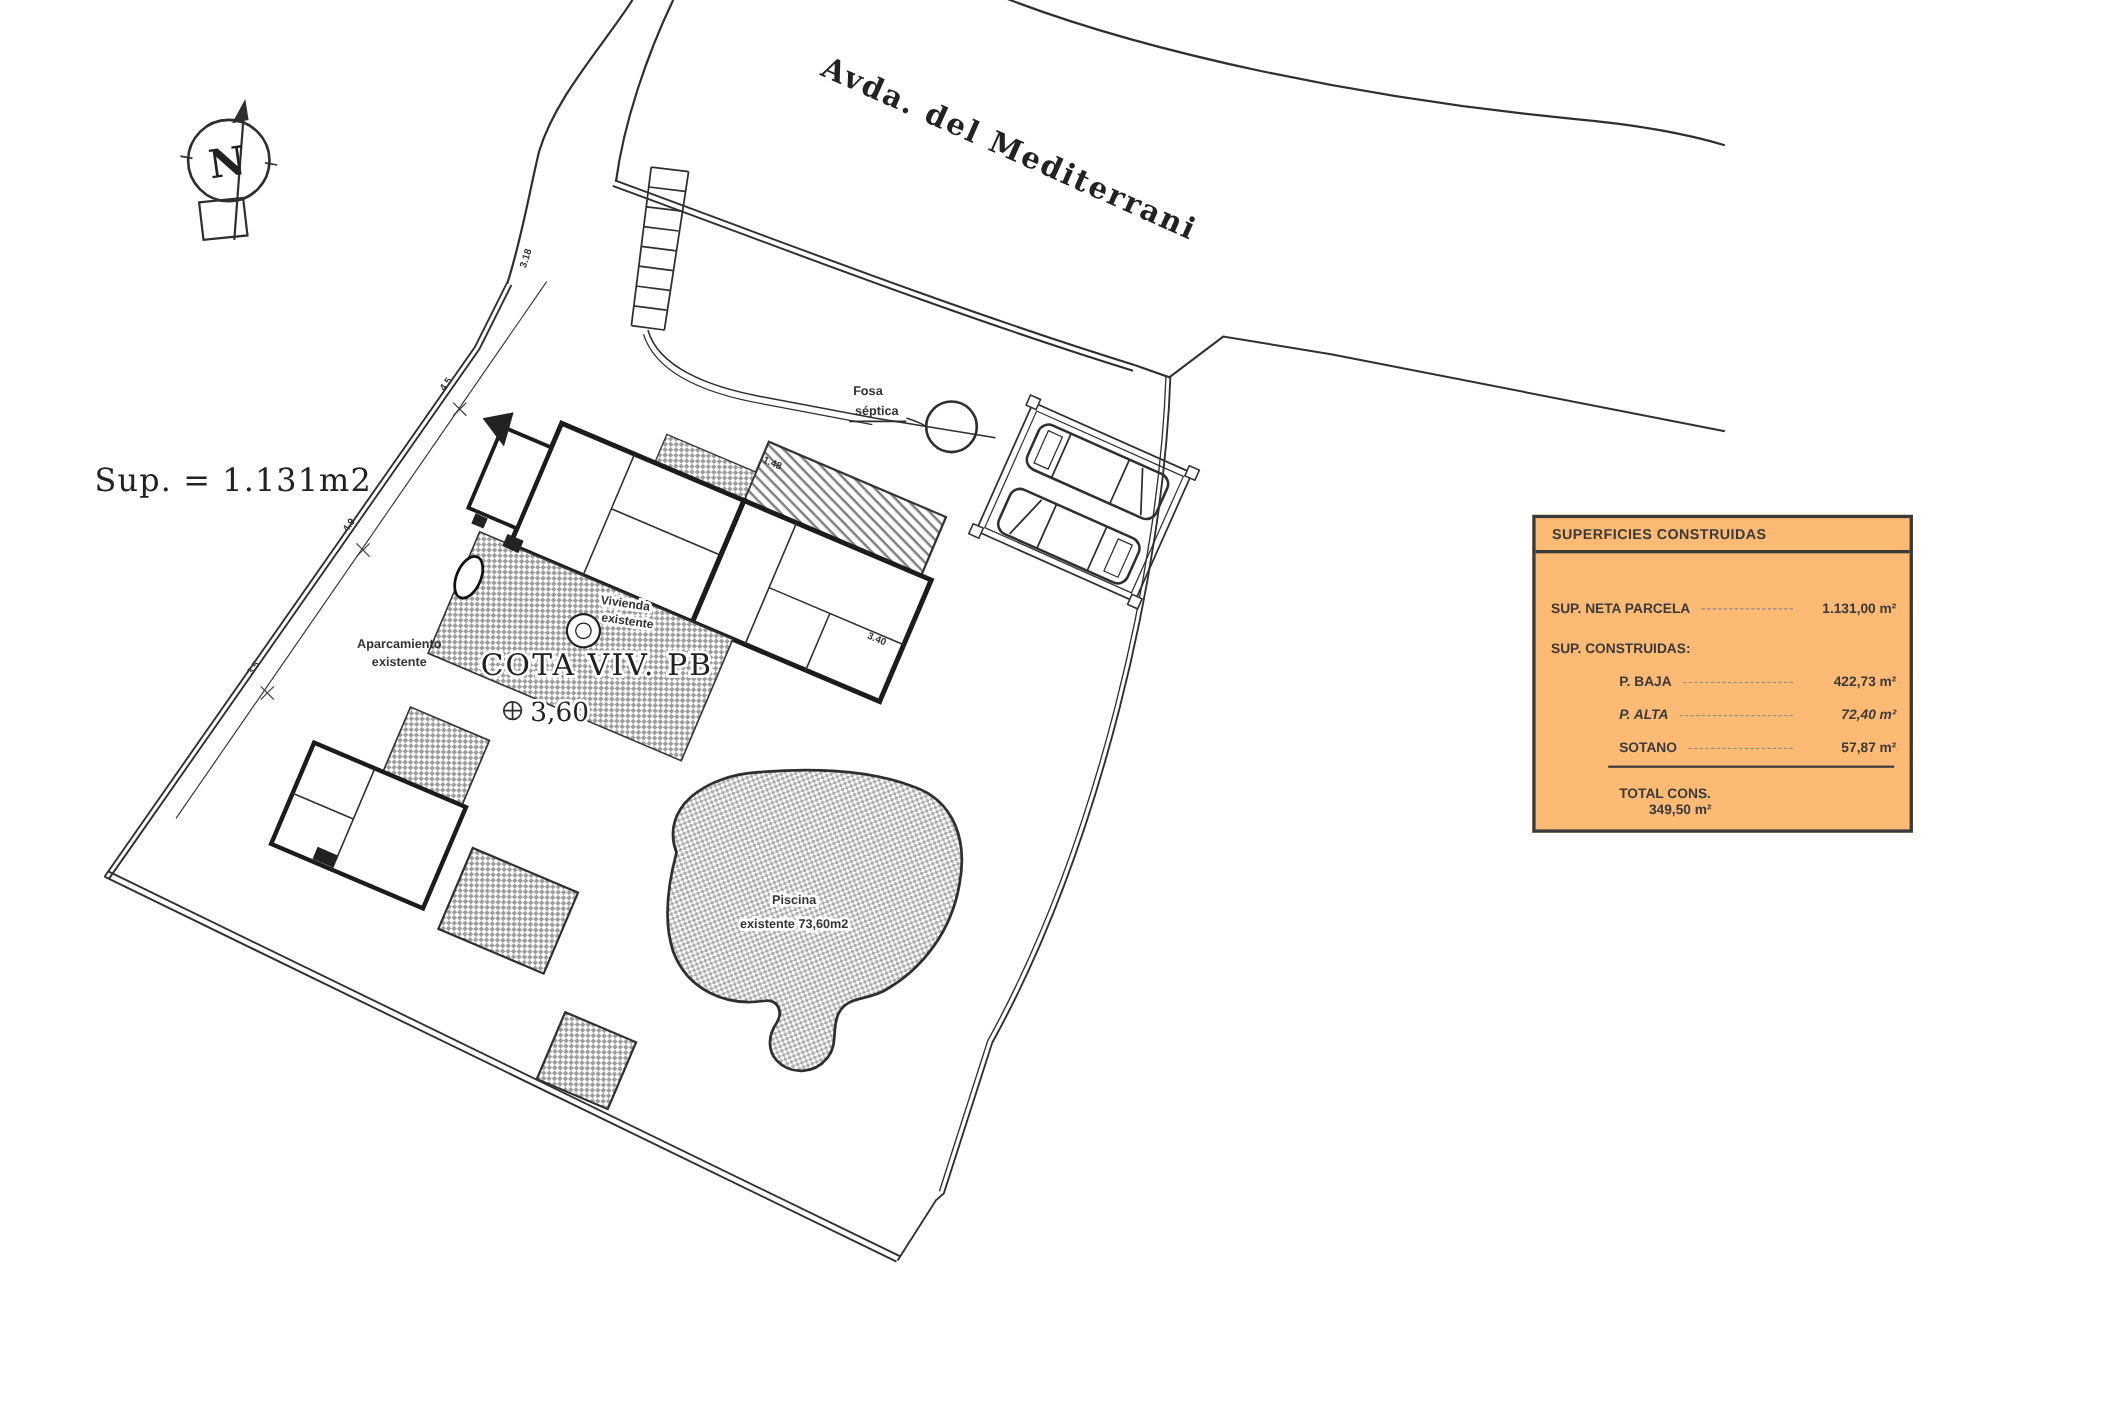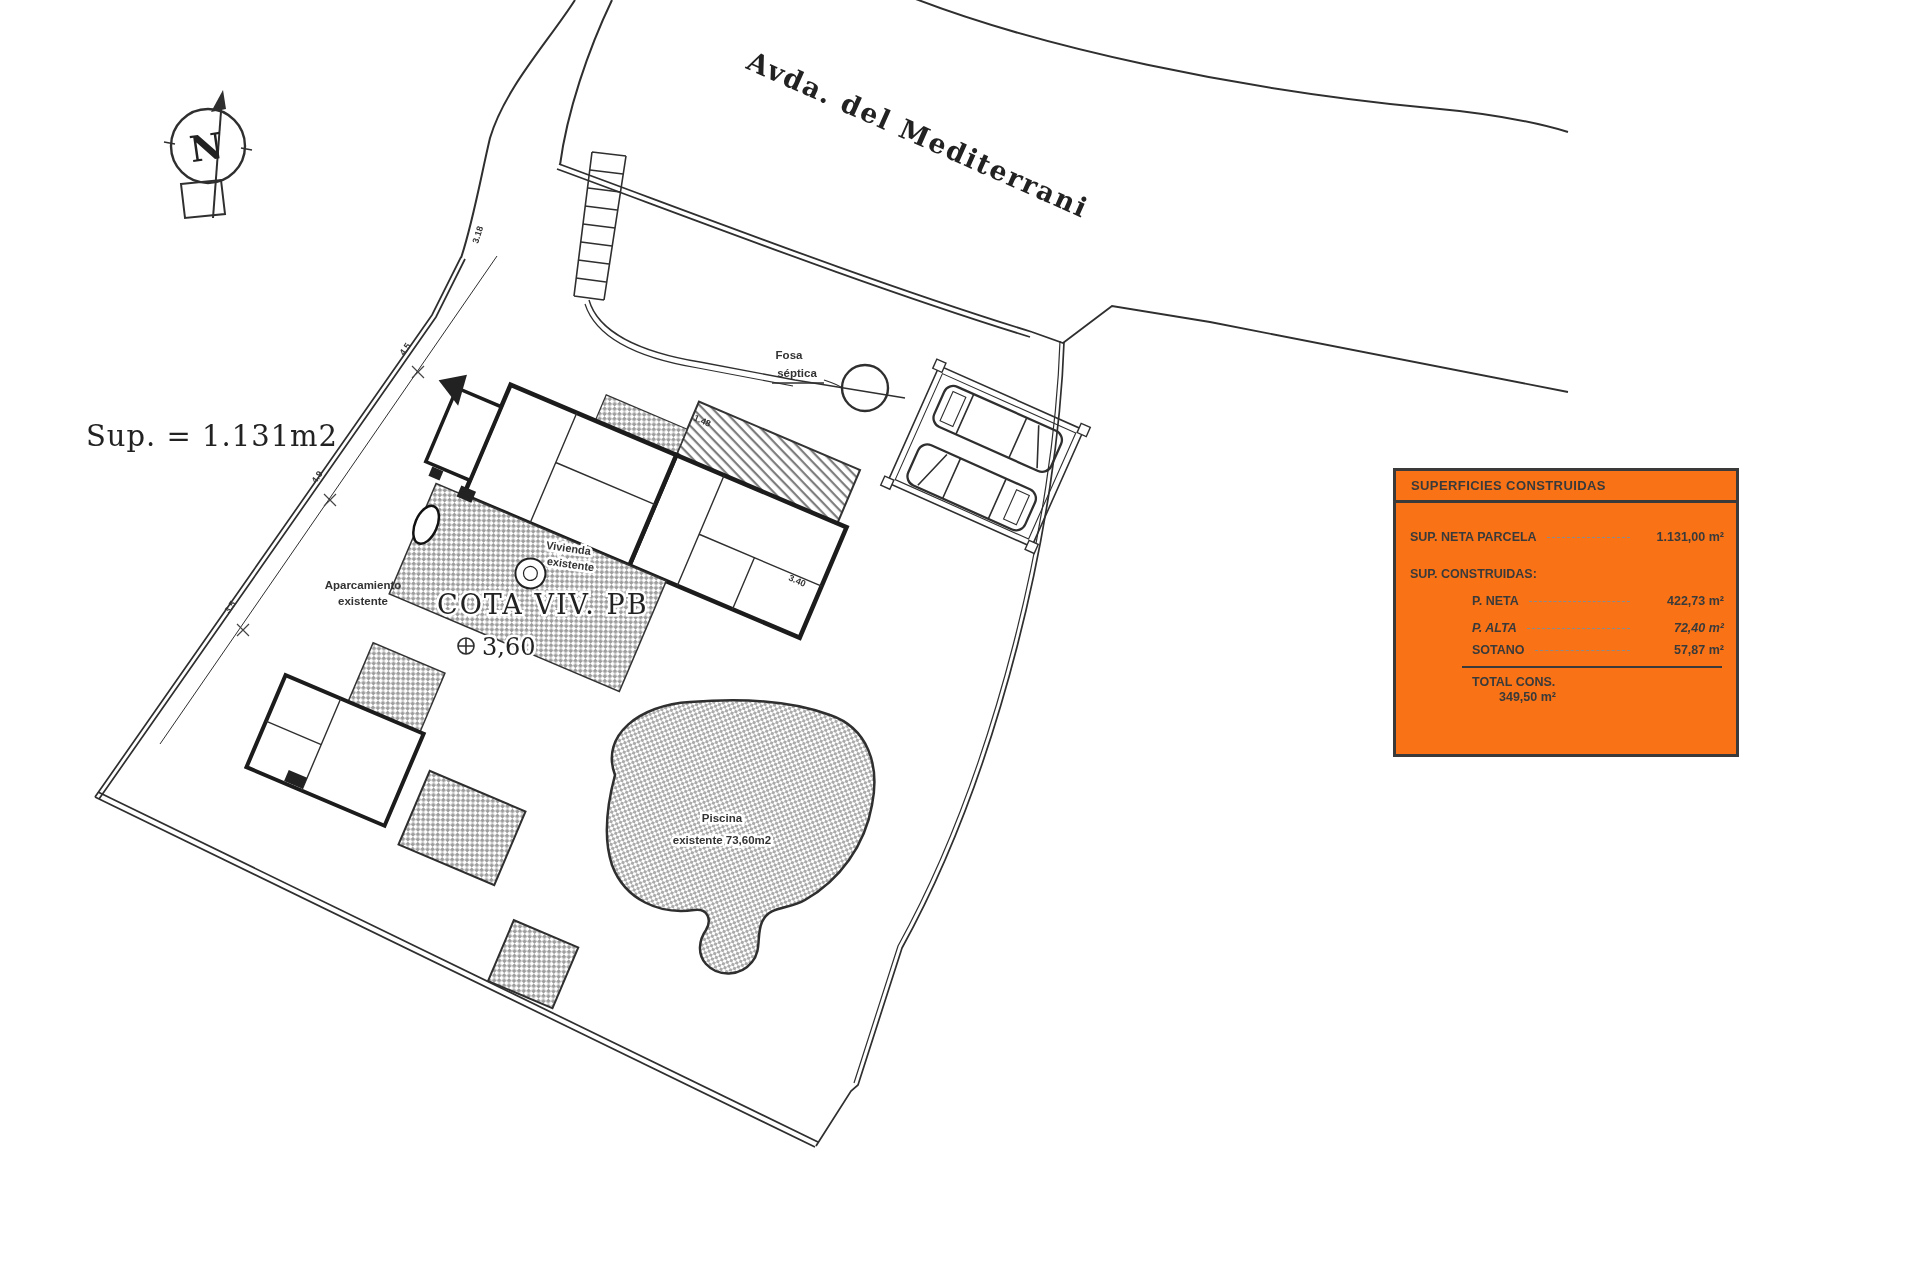--- a/index.html
+++ b/index.html
@@ -2,25 +2,25 @@
 <html><head>
 <meta charset="utf-8">
 <style>
   html,body{margin:0;padding:0;background:#e8e8e8;}
   .canvas{position:relative;width:1920px;height:1280px;background:#ffffff;overflow:hidden;
           font-family:"Liberation Sans",sans-serif;}
   svg{position:absolute;left:0;top:0;}
 
   
   #areas-table{position:absolute;left:1393px;top:468px;width:346px;height:289px;
-    border:3px solid #3a3a3a;background:#f97316;color:#3a3a3a;box-sizing:border-box;}
+    border:3px solid #3a3a3a;background:#fdba74;color:#3a3a3a;box-sizing:border-box;}
   .tbl-header{height:29px;line-height:29px;padding-left:15px;border-bottom:3px solid #3a3a3a;
     font-size:13px;font-weight:bold;letter-spacing:.4px;}
   .tbl-body{padding:27px 12px 0 14px;}
-  .trow{display:flex;align-items:baseline;font-size:12.5px;font-weight:bold;white-space:nowrap;}
+  .trow{display:flex;align-items:baseline;font-size:12.5px;font-weight:bold;white-space:nowrap;margin-top:16px;}
   .r-neta{margin-bottom:23px;}
   .r-chead{margin-bottom:13px;}
   .r-ind{margin-left:62px;}
   .r-baja{margin-bottom:13px;}
   .r-alta{margin-bottom:8px;font-style:italic;}
   .r-sot{margin-bottom:0;justify-content:center;}
   .leader{flex:1;border-bottom:1.5px dashed #8a8a8a;margin:0 10px;transform:translateY(-3px);}
   .tval{min-width:84px;text-align:right;}
   .sumline{border-top:2px solid #3a3a3a;margin:9px 2px 7px 52px;}
   .r-tot{margin-left:52px;flex-direction:column;}
@@ -211,21 +211,21 @@
   <div class="tbl-body">
     <div class="trow r-neta">
       <span class="tlabel">SUP. NETA PARCELA</span>
       <span class="leader"></span>
       <span class="tval">1.131,00 m²</span>
     </div>
     <div class="trow r-chead">
       <span class="tlabel">SUP. CONSTRUIDAS:</span>
     </div>
     <div class="trow r-ind r-baja">
-      <span class="tlabel">P. NETA</span>
+      <span class="tlabel">P. BAJA</span>
       <span class="leader"></span>
       <span class="tval">422,73 m²</span>
     </div>
     <div class="trow r-ind r-alta">
       <span class="tlabel">P. ALTA</span>
       <span class="leader"></span>
       <span class="tval">72,40 m²</span>
     </div>
     <div class="trow r-ind r-sot">
       <span class="tlabel">SOTANO</span>

